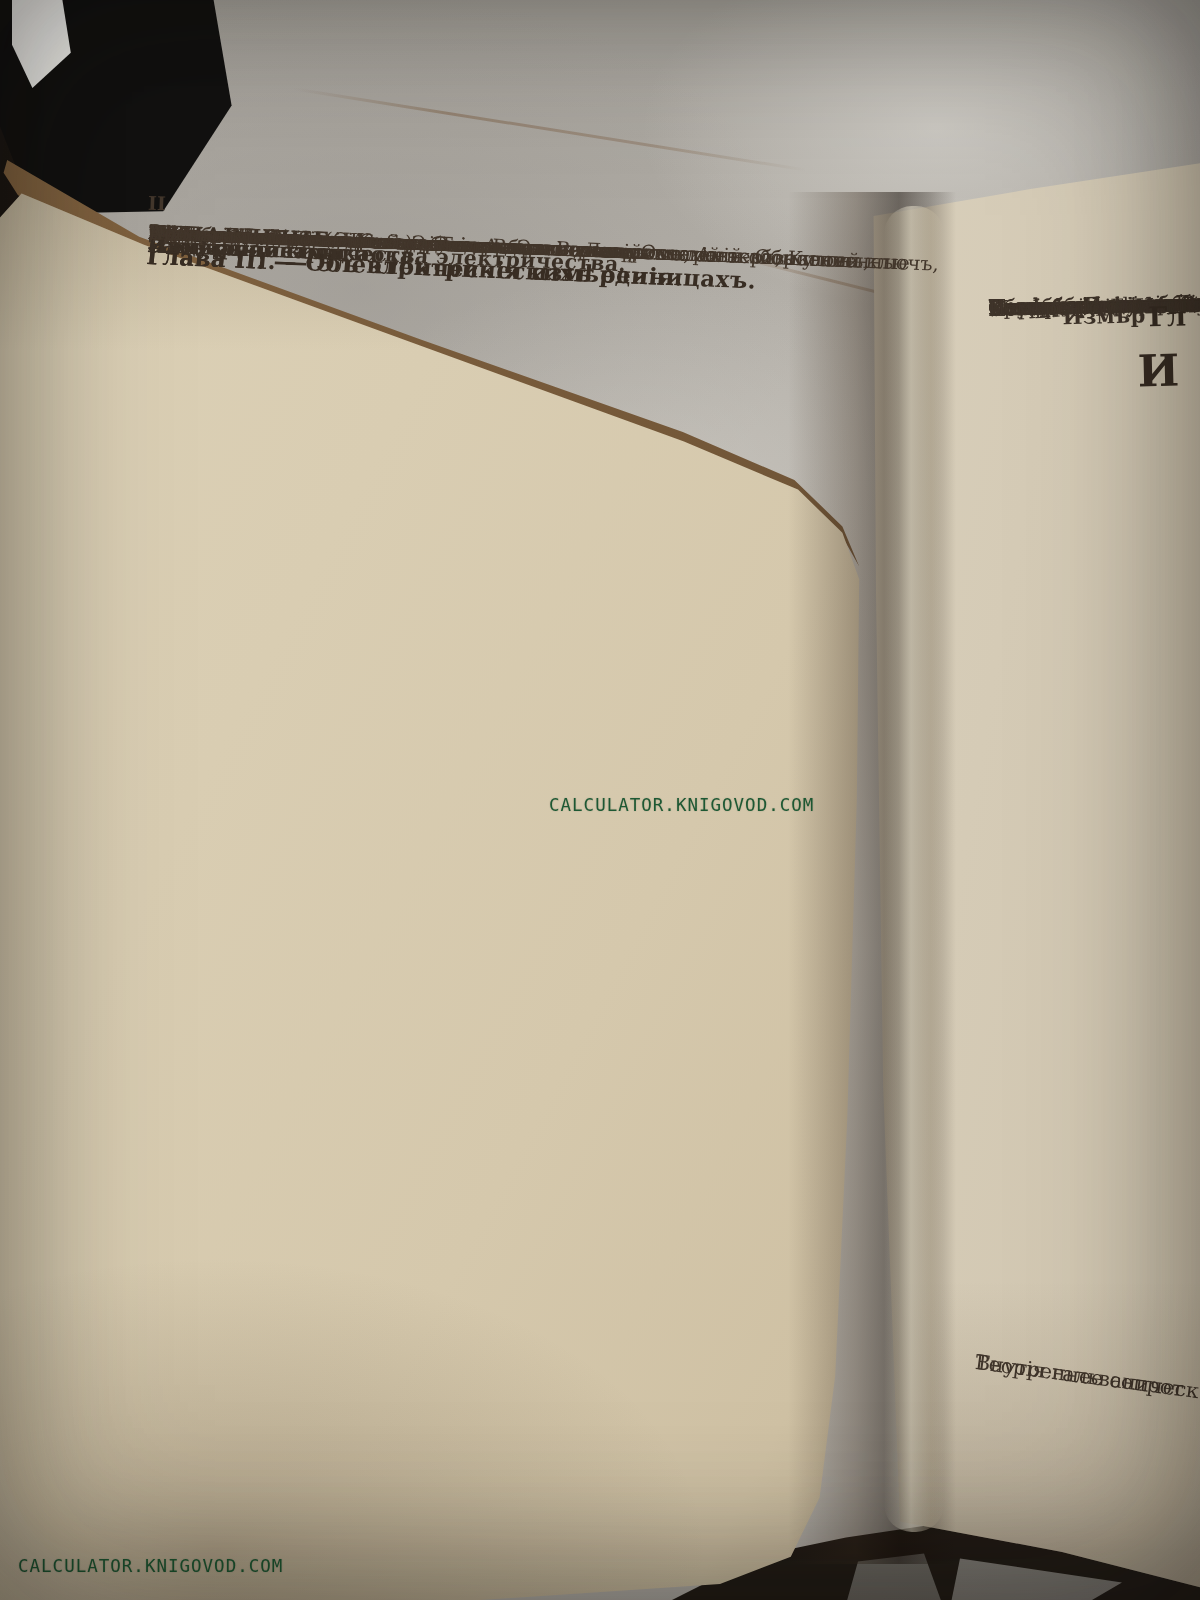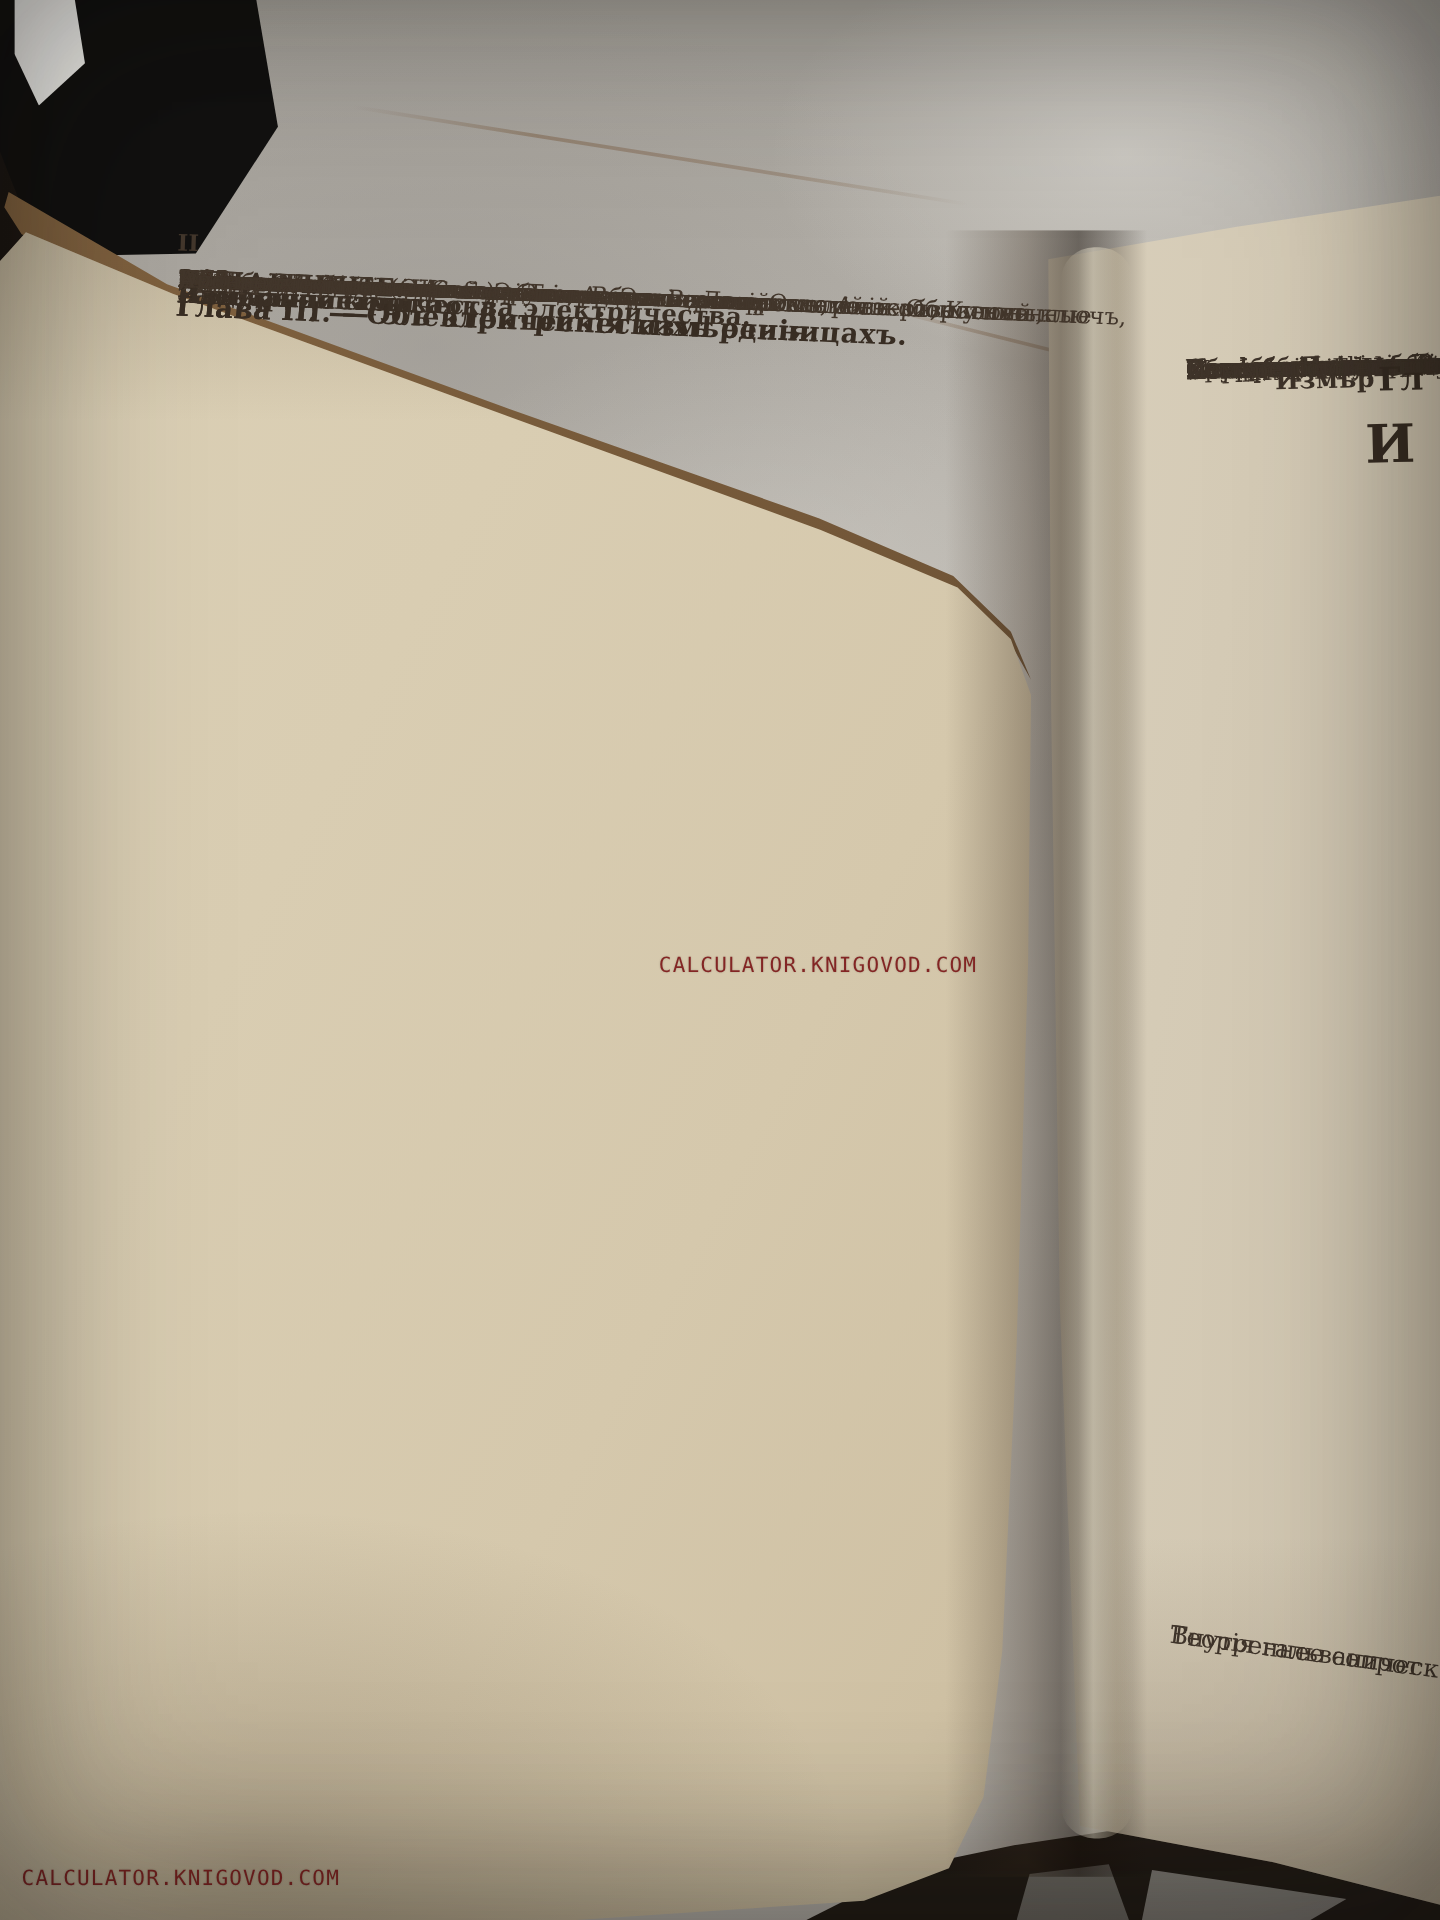--- a/index.html
+++ b/index.html
@@ -96,21 +96,21 @@
   .rp .g6{line-height:25.6px;}
   .rp .rind .rlbl{padding-left:58px;}
   .rp .qr{display:inline-block;width:70px;margin-left:2px;}
   .rp .gap{position:static;display:block;}
   .rp .rbig{position:static;display:block;font-size:44px;font-weight:bold;margin:52px 0 0 148px;color:#382d23;}
   .rp .rchap{position:static;display:block;font-size:27px;font-weight:bold;margin:8px 0 0 160px;color:#382d23;}
   .rp-bottom{left:978px;top:1342px;width:360px;color:#3f342a;transform:rotate(7.5deg);transform-origin:0 0;}
   .rp-bottom .rrow{position:static;display:block;font-size:20.5px;line-height:40px;white-space:pre;}
 
   
-  .wm{color:#7f1d1d;font-family:"DejaVu Sans Mono","Liberation Mono",monospace;
+  .wm{color:#14532d;font-family:"DejaVu Sans Mono","Liberation Mono",monospace;
       font-size:17.5px;letter-spacing:1px;opacity:.95;text-shadow:0 0 2px rgba(0,0,0,.2);}
   .wm-center{left:549px;top:795px;}
   .wm-bottom{left:18px;top:1556px;}
 
   
   .vignette{inset:0;pointer-events:none;
     box-shadow:inset 0 0 180px rgba(10,8,6,.35), inset 0 -40px 120px rgba(10,8,6,.25);}
 </style>
 </head>
 <body>

